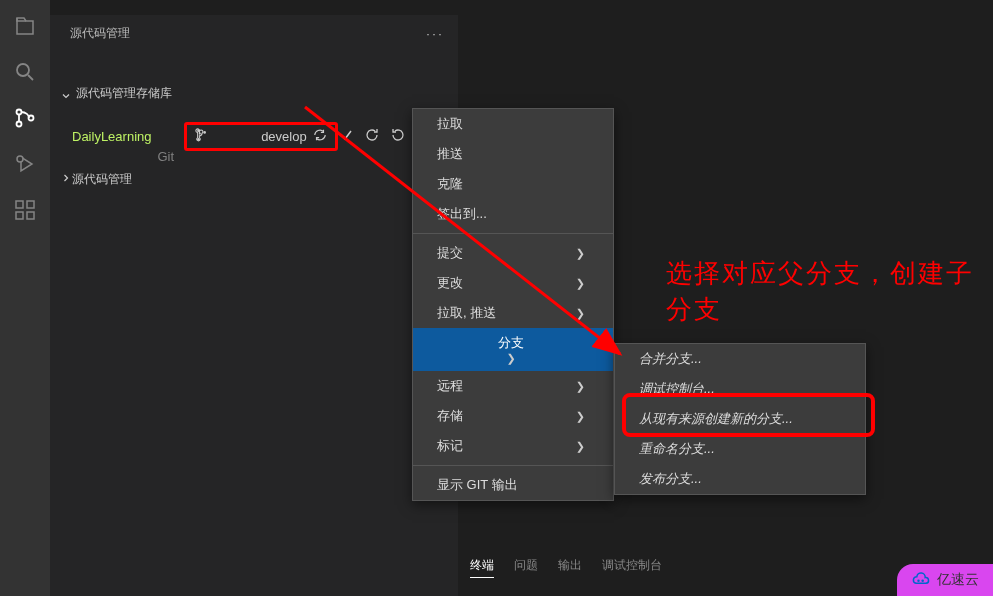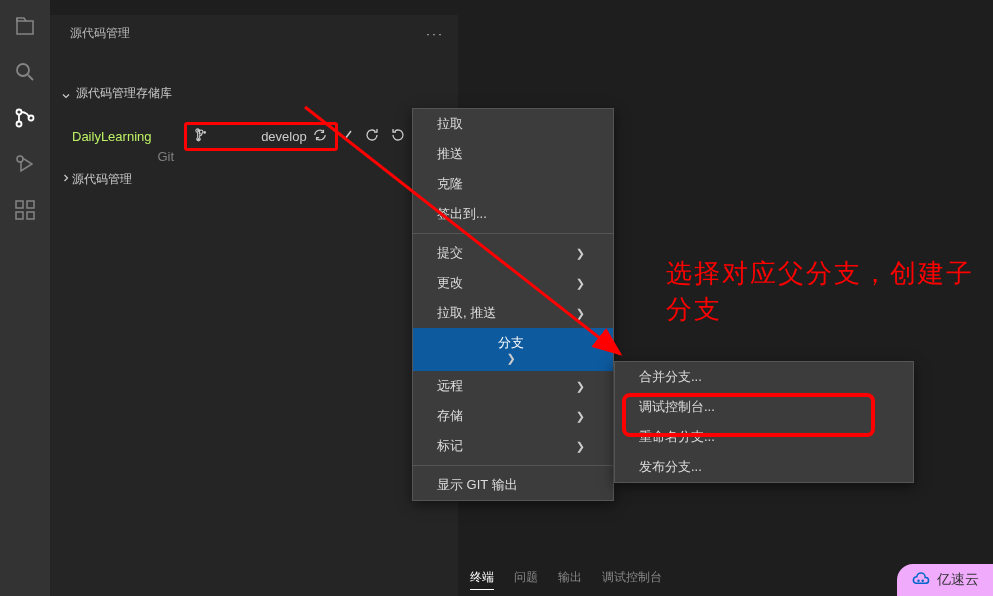--- a/index.html
+++ b/index.html
@@ -34,33 +34,33 @@
     
     .editor-area { position: absolute; left: 458px; top: 0; right: 0; height: 100%; background: #1e1e1e; }
     
     .context-menu { position: absolute; background: #3c3c3c; border: 1px solid #555555; box-shadow: 0 4px 12px rgba(0,0,0,0.5); font-size: 13px; color: #dddddd; min-width: 200px; }
     .menu-item { padding: 6px 28px 6px 24px; cursor: pointer; display: flex; justify-content: space-between; align-items: center; position: relative; }
     .menu-item.highlighted { background: #0d5a9e; color: #ffffff; flex-direction: column; }
     .menu-divider { height: 1px; background: #555555; margin: 4px 0; }
     .submenu-arrow { color: #cccccc; font-size: 11px; }
     
     .menu1 { left: 412px; top: 108px; width: 202px; }
-    .menu2 { left: 614px; top: 361px; width: 300px; }
+    .menu2 { left: 614px; top: 343px; width: 252px; font-style: italic; }
     
     .annotation-text { position: absolute; left: 625px; top: 255px; color: #ff0000; font-size: 26px; line-height: 1.4; font-weight: 400; letter-spacing: 2px; margin-left: 41px; }
     
     .red-box-highlight { position: absolute; left: 622px; top: 393px; width: 253px; height: 44px; border: 4px solid #ff0000; border-radius: 8px; pointer-events: none; }
     
     .arrow-svg { position: absolute; left: 220px; top: 92px; pointer-events: none; }
     
-    .bottom-tabs { position: absolute; left: 470px; bottom: 0; display: flex; gap: 20px; font-size: 12px; color: #888888; padding: 6px 0; }
+    .bottom-tabs { position: absolute; left: 470px; bottom: 12px; display: flex; gap: 20px; font-size: 12px; color: #888888; padding: 6px 0; }
     .bottom-tabs span { cursor: pointer; }
     .bottom-tabs .active-tab { color: #ffffff; border-bottom: 1px solid #ffffff; padding-bottom: 3px; }
     
-    .watermark { position: absolute; right: 0; bottom: 0; background: #f0abfc; color: #333333; padding: 6px 14px; border-radius: 16px 0 0 0; display: flex; align-items: center; gap: 6px; font-size: 14px; font-weight: 500; }
+    .watermark { position: absolute; right: 0; bottom: 0; background: #d946ef; color: #333333; padding: 6px 14px; border-radius: 16px 0 0 0; display: flex; align-items: center; gap: 6px; font-size: 14px; font-weight: 500; }
     .watermark-icon { width: 20px; height: 20px; }
   </style>
 </head>
 <body>
 
 <div class="activity-bar">
   <div class="activity-icon">
     <svg viewBox="0 0 24 24" fill="none" stroke="currentColor" stroke-width="1.5">
         <path d="M4 4h7l2 3h7v13H4z"></path>
         <path d="M4 4v3h9"></path>
@@ -209,20 +209,23 @@
 </div>
 
 <div class="context-menu menu2">
   <div class="menu-item">
       <span>合并分支...</span>
     </div>
   <div class="menu-item">
       <span>调试控制台...</span>
     </div>
   <div class="menu-item">
+      <span>从现有来源创建新的分支...</span>
+    </div>
+  <div class="menu-item">
       <span>重命名分支...</span>
     </div>
   <div class="menu-item">
       <span>发布分支...</span>
     </div>
 </div>
 
 <div class="red-box-highlight"></div>
 
 <svg class="arrow-svg" width="420" height="280">

